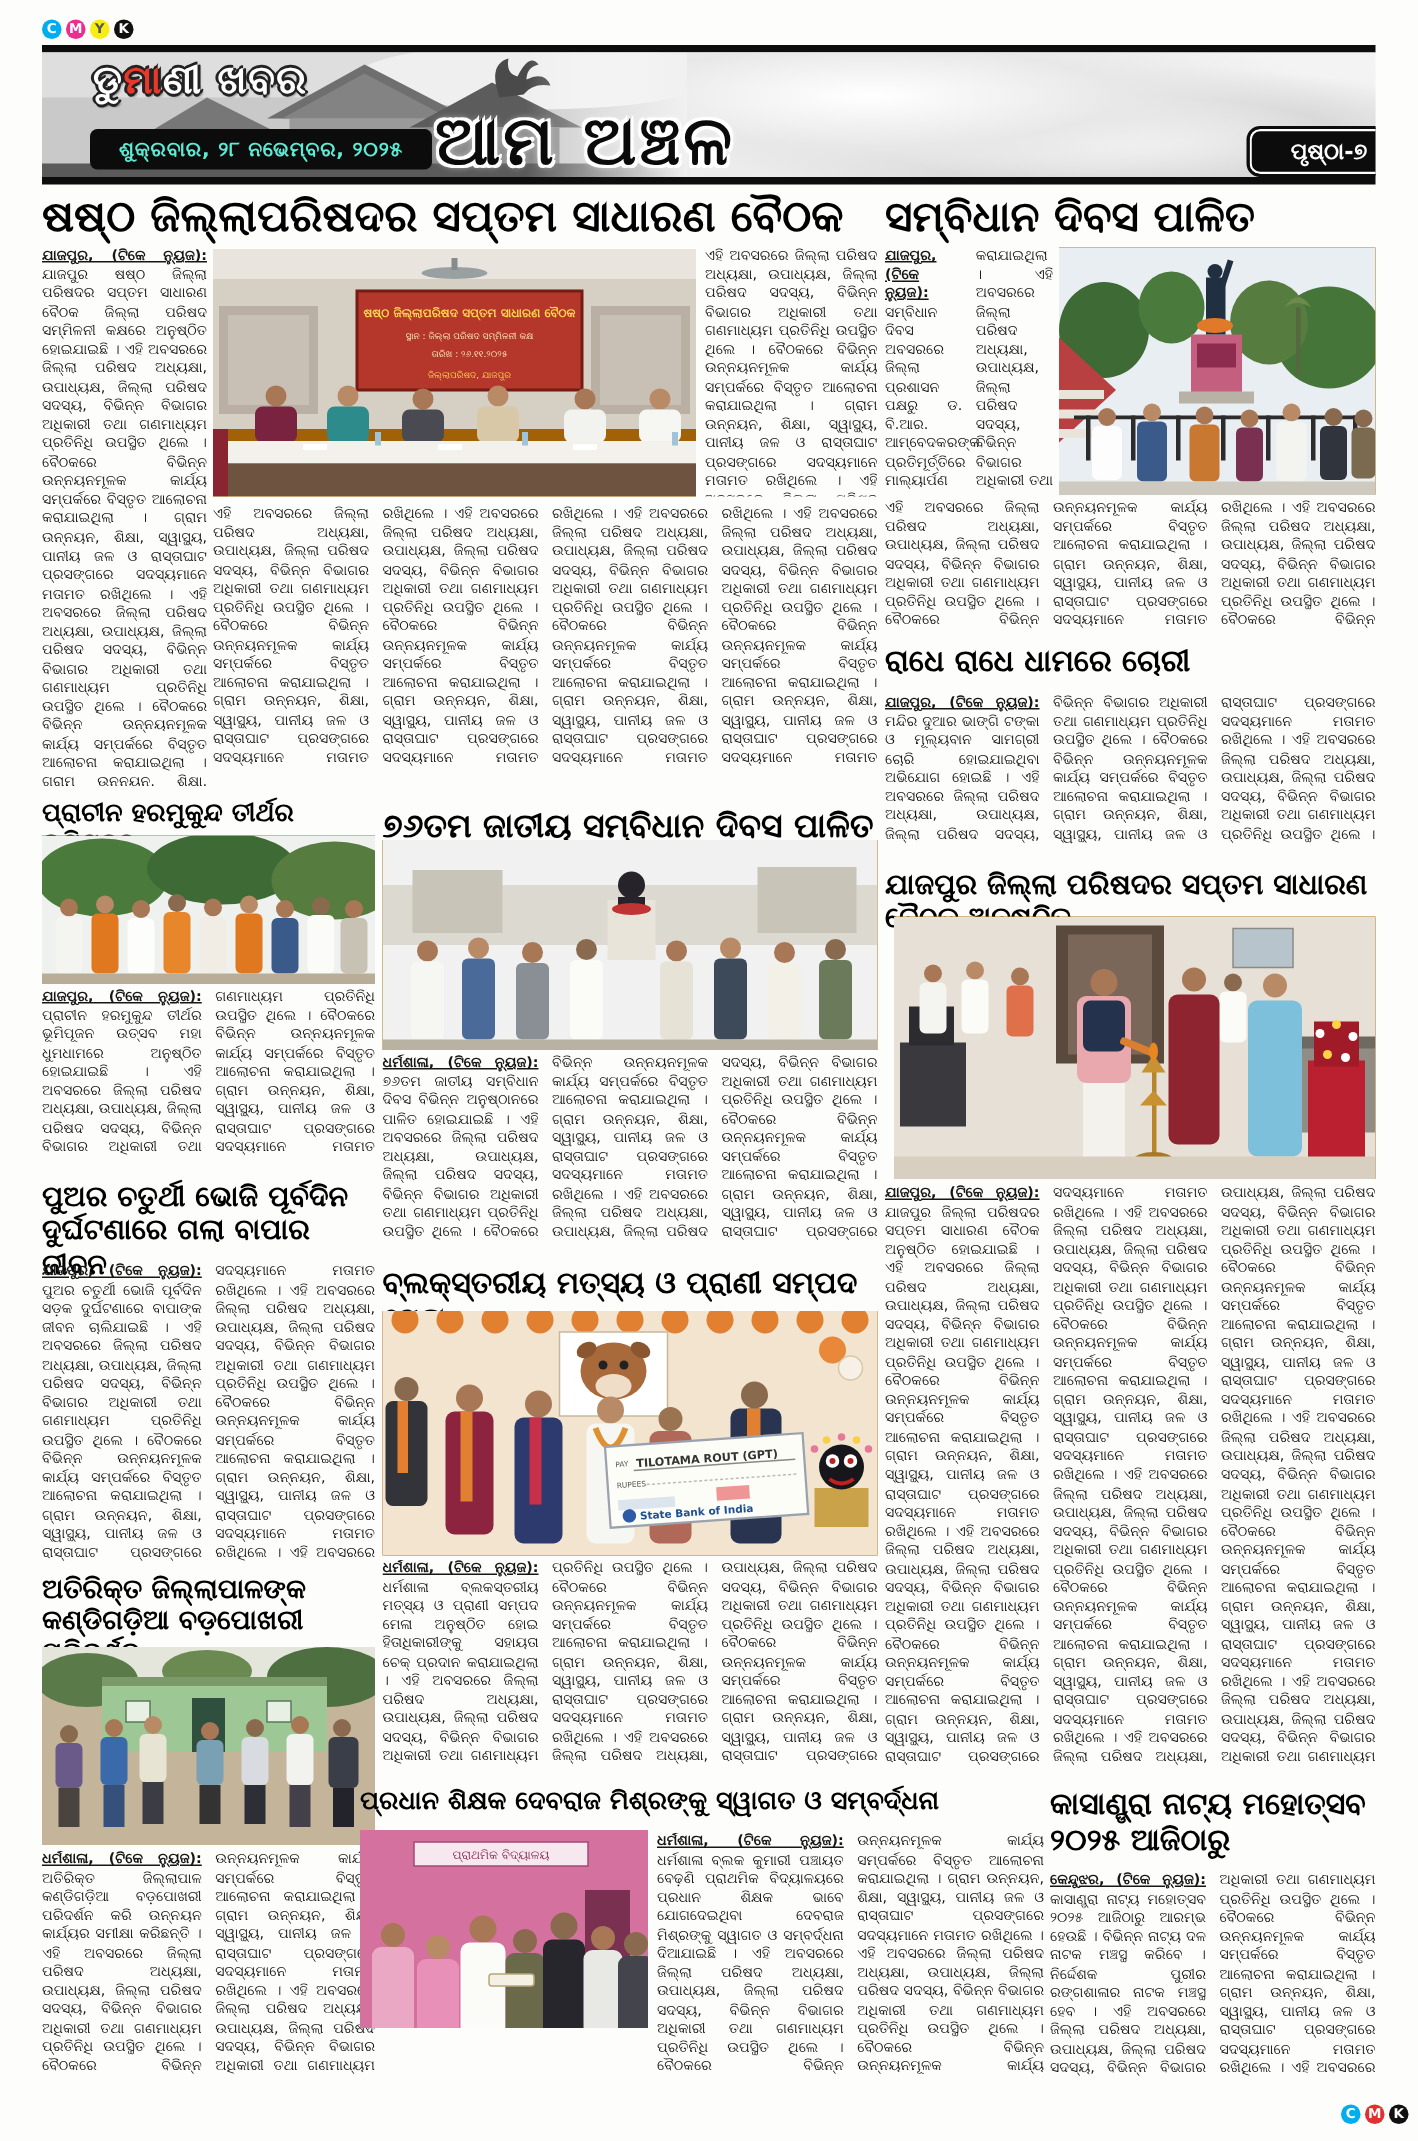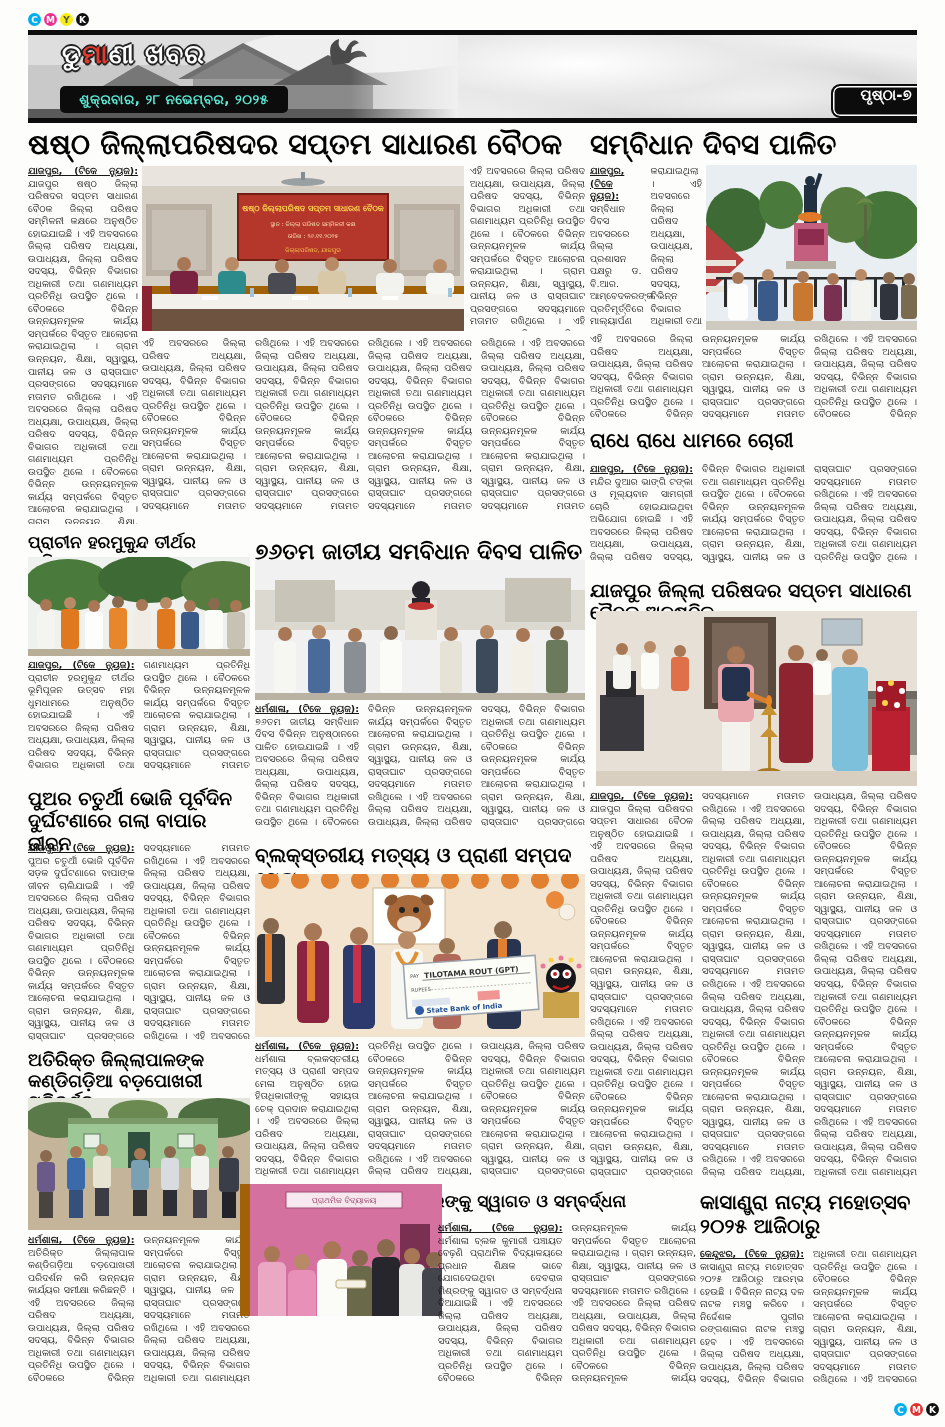--- a/index.html
+++ b/index.html
@@ -16,21 +16,21 @@
       linear-gradient(#f4f4f4,#ededed);
       overflow:hidden;}
   .logo{font-weight:800;font-size:26px;letter-spacing:1px;color:#fff;
         text-shadow:-2px 0 #222,2px 0 #222,0 -2px #222,0 2px #222,1px 1px 2px #000;}
   .logo .accent{color:#e8372b;}
   .datebar{background:#0c0c0c;color:#5eead4;border-radius:5px;display:flex;align-items:center;
            justify-content:center;font-size:13.5px;font-weight:700;letter-spacing:.5px;}
   .bigtitle{font-size:45px;font-weight:800;color:#0a0a0a;letter-spacing:2px;white-space:nowrap;
         text-shadow:-2px -2px 0 #fff,2px -2px 0 #fff,-2px 2px 0 #fff,2px 2px 0 #fff,0 0 6px #fff;}
   .pagebadge{background:#0c0c0c;color:#fff;border:2px solid #0c0c0c;box-shadow:inset 0 0 0 1.5px #fff;
-           border-radius:9px;display:flex;align-items:flex-start;justify-content:center;
+           border-radius:9px;display:flex;align-items:center;justify-content:center;
            font-size:15px;font-weight:700;}
   .hl{font-weight:800;color:#000;text-align:left;line-height:1.18;}
   .body{font-size:9.5px;line-height:1.32;text-align:justify;color:#161616;margin:0;}
   .txt{overflow:hidden;}
   .cols2{column-count:2;column-gap:9px;}
   .cols3{column-count:3;column-gap:9px;}
   .cols4{column-count:4;column-gap:9px;}
   .dl{font-weight:700;text-decoration:underline;}
   .photo{overflow:hidden;background:#a16207;}
   .photo svg{display:block;}
@@ -68,20 +68,21 @@
           <stop offset="1" stop-color="#f0f0f0" stop-opacity="1"></stop>
         </linearGradient>
       </defs>
   </svg>
   <div class="abs logo" style="left:34px;top:4px;">
     <span>ଡୁ</span><span class="accent">ମା</span><span>ଣୀ ଖବର</span>
   </div>
   <div class="abs datebar" style="left:32px;top:51px;width:228px;height:27px;">
     <span>ଶୁକ୍ରବାର, ୨୮ ନଭେମ୍ବର, ୨୦୨୫</span>
   </div>
+  <div class="abs bigtitle" style="left:262px;top:32px;">ଆମ ଅଞ୍ଚଳ</div>
   <div class="abs pagebadge" style="left:803px;top:49px;width:106px;height:30px;">
     <span>ପୃଷ୍ଠା-୭</span>
   </div>
 </div>
 <div class="abs rule" style="left:28px;top:118px;width:889px;height:5px;"></div>
 
 <div class="abs hl" style="left:28px;top:127px;width:557px;font-size:29px;">ଷଷ୍ଠ ଜିଲ୍ଲାପରିଷଦର ସପ୍ତମ ସାଧାରଣ ବୈଠକ</div>
 <div class="abs txt" style="left:28px;top:165px;width:110px;height:359px;">
   <p class="body"><b class="dl">ଯାଜପୁର, (ଟିକେ ନ୍ୟୁଜ):</b>
   <span>ଯାଜପୁର ଷଷ୍ଠ ଜିଲ୍ଲା ପରିଷଦର ସପ୍ତମ ସାଧାରଣ ବୈଠକ ଜିଲ୍ଲା ପରିଷଦ ସମ୍ମିଳନୀ କକ୍ଷରେ ଅନୁଷ୍ଠିତ ହୋଇଯାଇଛି ।</span>
@@ -463,21 +464,21 @@
     </g>
   </svg>
 </div>
 <div class="abs txt cols2" style="left:28px;top:1234px;width:222px;height:162px;">
   <p class="body"><b class="dl">ଧର୍ମଶାଳା, (ଟିକେ ନ୍ୟୁଜ):</b>
   <span>ଅତିରିକ୍ତ ଜିଲ୍ଲାପାଳ କଣ୍ଡିଗଡ଼ିଆ ବଡ଼ପୋଖରୀ ପରିଦର୍ଶନ କରି ଉନ୍ନୟନ କାର୍ଯ୍ୟର ସମୀକ୍ଷା କରିଛନ୍ତି ।</span>
   <span> ଏହି ଅବସରରେ ଜିଲ୍ଲା ପରିଷଦ ଅଧ୍ୟକ୍ଷା, ଉପାଧ୍ୟକ୍ଷ, ଜିଲ୍ଲା ପରିଷଦ ସଦସ୍ୟ, ବିଭିନ୍ନ ବିଭାଗର ଅଧିକାରୀ ତଥା ଗଣମାଧ୍ୟମ ପ୍ରତିନିଧି ଉପସ୍ଥିତ ଥିଲେ । ବୈଠକରେ ବିଭିନ୍ନ ଉନ୍ନୟନମୂଳକ କାର୍ଯ୍ୟ ସମ୍ପର୍କରେ ବିସ୍ତୃତ ଆଲୋଚନା କରାଯାଇଥିଲା । ଗ୍ରାମ ଉନ୍ନୟନ, ଶିକ୍ଷା, ସ୍ୱାସ୍ଥ୍ୟ, ପାନୀୟ ଜଳ ଓ ରାସ୍ତାଘାଟ ପ୍ରସଙ୍ଗରେ ସଦସ୍ୟମାନେ ମତାମତ ରଖିଥିଲେ । ଏହି ଅବସରରେ ଜିଲ୍ଲା ପରିଷଦ ଅଧ୍ୟକ୍ଷା, ଉପାଧ୍ୟକ୍ଷ, ଜିଲ୍ଲା ପରିଷଦ ସଦସ୍ୟ, ବିଭିନ୍ନ ବିଭାଗର ଅଧିକାରୀ ତଥା ଗଣମାଧ୍ୟମ ପ୍ରତିନିଧି ଉପସ୍ଥିତ ଥିଲେ । ବୈଠକରେ ବିଭିନ୍ନ ଉନ୍ନୟନମୂଳକ କାର୍ଯ୍ୟ ସମ୍ପର୍କରେ ବିସ୍ତୃତ ଆଲୋଚନା କରାଯାଇଥିଲା । ଗ୍ରାମ ଉନ୍ନୟନ, ଶିକ୍ଷା, ସ୍ୱାସ୍ଥ୍ୟ, ପାନୀୟ ଜଳ ଓ ରାସ୍ତାଘାଟ ପ୍ରସଙ୍ଗରେ ସଦସ୍ୟମାନେ ମତାମତ ରଖିଥିଲେ । ଏହି ଅବସରରେ ଜିଲ୍ଲା ପରିଷଦ ଅଧ୍ୟକ୍ଷା, ଉପାଧ୍ୟକ୍ଷ, ଜିଲ୍ଲା ପରିଷଦ ସଦସ୍ୟ, ବିଭିନ୍ନ ବିଭାଗର ଅଧିକାରୀ ତଥା ଗଣମାଧ୍ୟମ ପ୍ରତିନିଧି ଉପସ୍ଥିତ ଥିଲେ । ବୈଠକରେ ବିଭିନ୍ନ ଉନ୍ନୟନମୂଳକ କାର୍ଯ୍ୟ ସମ୍ପର୍କରେ ବିସ୍ତୃତ ଆଲୋଚନା କରାଯାଇଥିଲା । ଗ୍ରାମ ଉନ୍ନୟନ, ଶିକ୍ଷା, ସ୍ୱାସ୍ଥ୍ୟ, ପାନୀୟ ଜଳ ଓ ରାସ୍ତାଘାଟ ପ୍ରସଙ୍ଗରେ ସଦସ୍ୟମାନେ ମତାମତ ରଖିଥିଲେ ।</span></p>
 </div>
 
 <div class="abs hl" style="left:240px;top:1191px;width:456px;font-size:17px;">ପ୍ରଧାନ ଶିକ୍ଷକ ଦେବରାଜ ମିଶ୍ରଙ୍କୁ ସ୍ୱାଗତ ଓ ସମ୍ବର୍ଦ୍ଧନା</div>
-<div class="abs photo" style="left:240px;top:1184px;width:192px;height:132px;padding-left:10px;">
+<div class="abs photo" style="left:240px;top:1220px;width:192px;height:132px;">
   <svg width="192" height="176" viewBox="0 0 192 176">
     <rect width="192" height="176" fill="#d4719f"></rect>
     <rect x="36" y="8" width="116" height="16" fill="#f6e8ee" stroke="#a04a74"></rect>
     <text x="94" y="19" font-size="8" fill="#8a2c54" text-anchor="middle">ପ୍ରାଥମିକ ବିଦ୍ୟାଳୟ</text>
     <rect x="150" y="40" width="30" height="70" fill="#7a3050"></rect>
     <ellipse cx="14" cy="160" rx="20" ry="14" fill="#3e6b35"></ellipse>
       <ellipse cx="178" cy="162" rx="18" ry="12" fill="#46753a"></ellipse>
     <g>
       <circle cx="22" cy="70" r="8" fill="#a87756"></circle>
         <rect x="8" y="78" width="28" height="86" rx="6" fill="#eba8c4"></rect>

